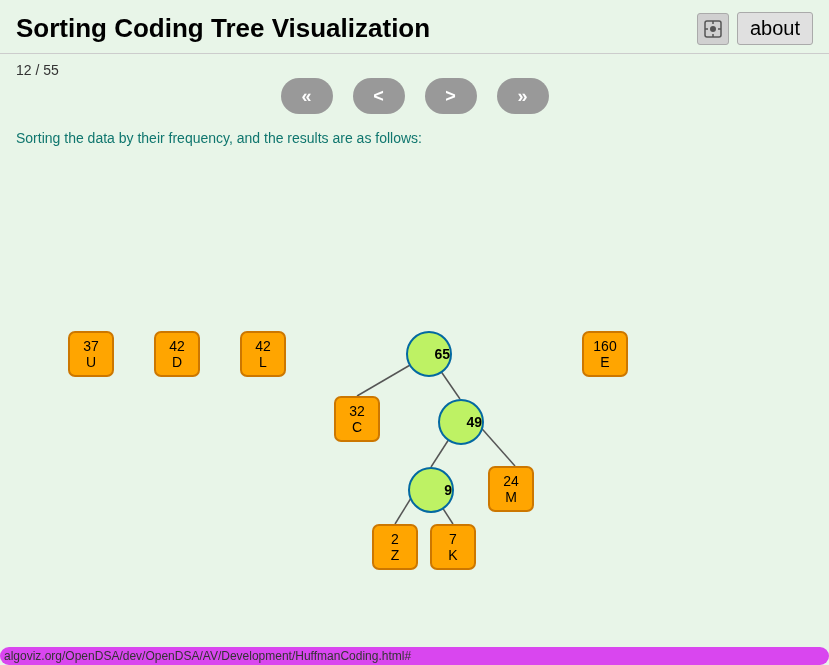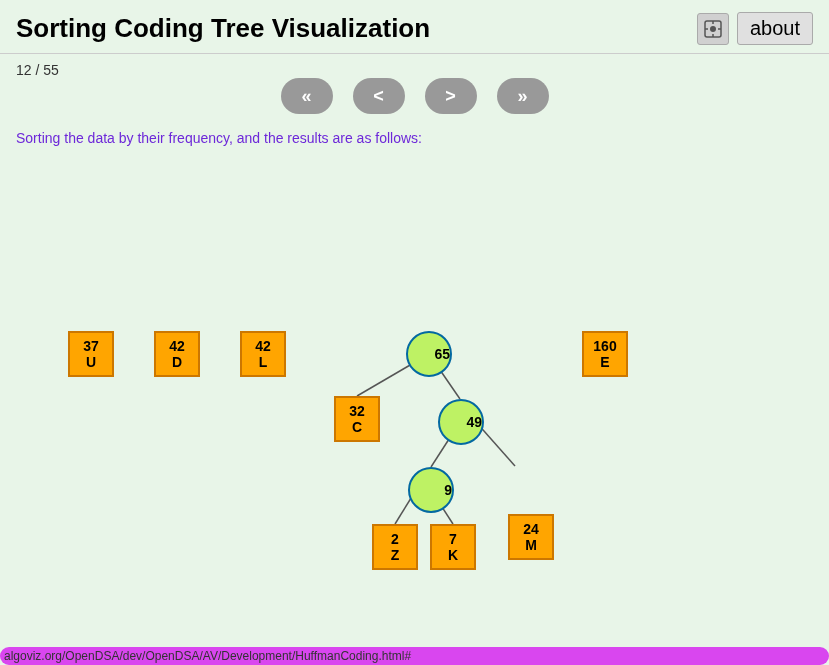--- a/index.html
+++ b/index.html
@@ -73,41 +73,41 @@
       font-size: 18px;
       font-weight: bold;
       cursor: pointer;
       display: flex;
       align-items: center;
       justify-content: center;
     }
     #description {
       font-size: 14px;
       margin-bottom: 10px;
-      color: #6d28d9;
+      color: #0f766e;
     }
     #visualization {
       position: relative;
       width: 100%;
       height: 480px;
     }
     
     .leaf-box {
       position: absolute;
       background: orange;
       border: 2px solid #cc7700;
-      border-radius: 0;
+      border-radius: 7px;
       width: 46px;
       height: 46px;
       display: flex;
       flex-direction: column;
       align-items: center;
       justify-content: center;
       font-size: 14px;
-      font-weight: bold;
+      font-weight: normal;
       color: #000;
       text-align: right;
     }
     
     .circle-node {
       position: absolute;
       background: #bef264;
       border: 2px solid #0369a1;
       border-radius: 50%;
       width: 46px;
@@ -202,21 +202,21 @@
       <span>L</span>
     </div>
     <div class="leaf-box" style="left:566px; top:175px;">
       <span>160</span>
       <span>E</span>
     </div>
     <div class="leaf-box" style="left:318px; top:240px;">
       <span>32</span>
       <span>C</span>
     </div>
-    <div class="leaf-box" style="left:492px; top:310px;margin-top:48px;">
+    <div class="leaf-box" style="left:472px; top:310px;">
       <span>24</span>
       <span>M</span>
     </div>
     <div class="leaf-box" style="left:356px; top:368px;">
       <span>2</span>
       <span>Z</span>
     </div>
     <div class="leaf-box" style="left:414px; top:368px;">
       <span>7</span>
       <span>K</span>

